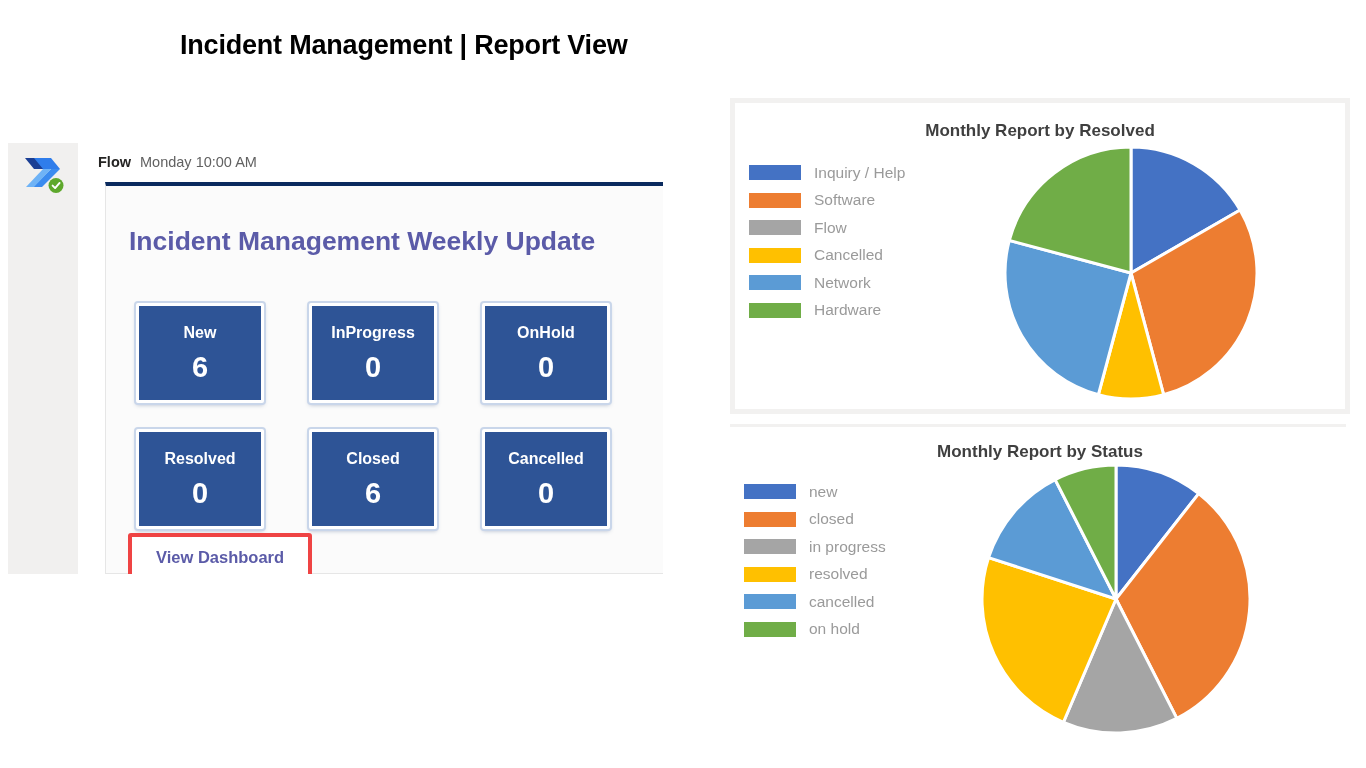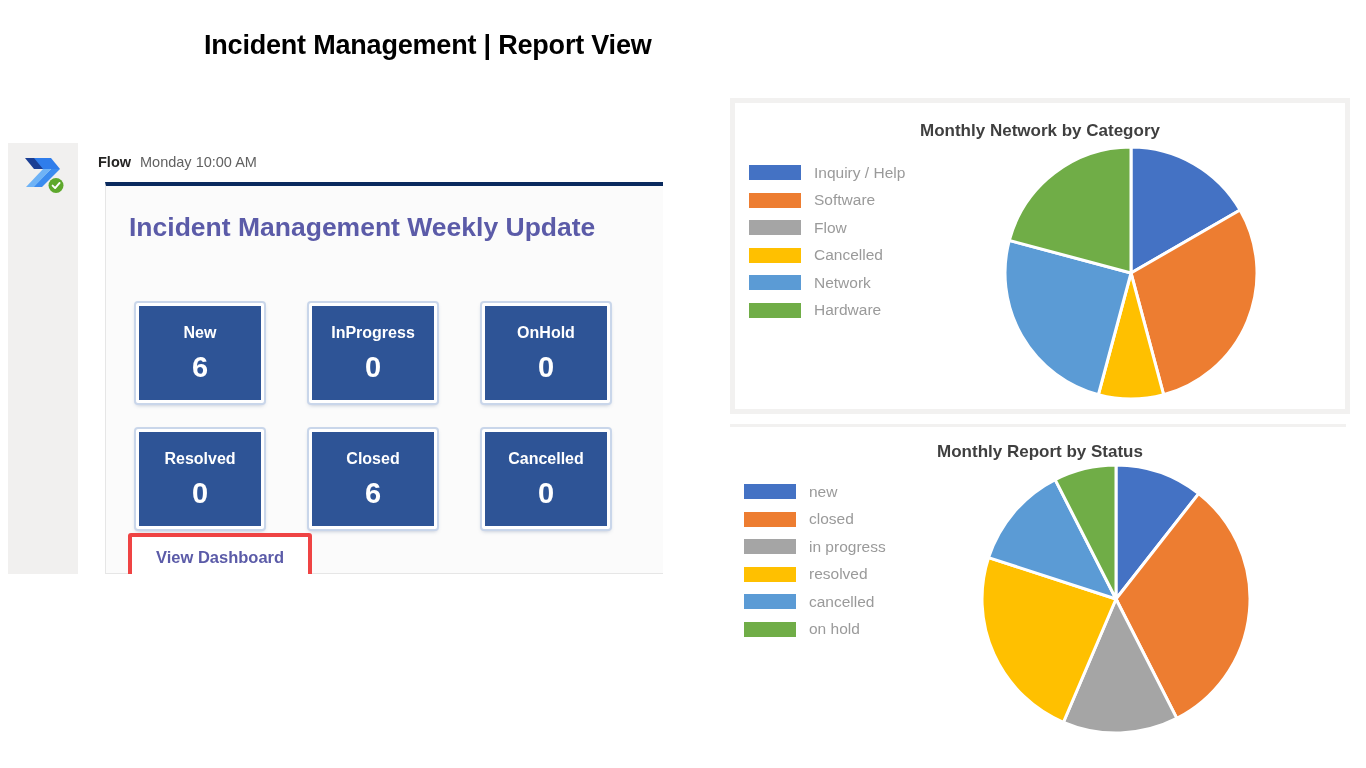--- a/index.html
+++ b/index.html
@@ -13,21 +13,21 @@
     height: 768px;
     position: relative;
     overflow: hidden;
     font-family: "Liberation Sans", sans-serif;
     color: #222222;
   }
 
   
   #page-title {
     position: absolute;
-    left: 204px;
+    left: 180px;
     top: 30px;
     font-size: 27px;
     font-weight: bold;
     letter-spacing: -0.2px;
     color: #000000;
     white-space: nowrap;
   }
 
   
   #flow-card-region {
@@ -84,21 +84,21 @@
     width: 562px;
     height: 392px;
     background: #FBFBFB;
     border: 1px solid #E6E6E6;
     border-top: 4px solid #0A2A5E;
     box-sizing: border-box;
   }
   #card-heading {
     position: absolute;
     left: 23px;
-    top: 26px;
+    top: 40px;
     font-size: 26.5px;
     font-weight: bold;
     color: #5B5BA8;
     white-space: nowrap;
   }
 
   
   #tile-grid {
     position: absolute;
     left: 30px;
@@ -294,21 +294,21 @@
 
       <div id="card-actions">
         <span id="view-dashboard-button">View Dashboard</span>
       </div>
 
     </div>
   </div>
 </div>
 
 <div id="chart-panel-category" class="chart-panel">
-  <div class="chart-title">Monthly Network by Category</div>
+  <div class="chart-title">Monthly Report by Resolved</div>
   <div class="chart-legend" id="legend-category">
       <div class="legend-item">
         <span class="legend-swatch" style="background: rgb(68, 114, 196);"></span>
         <span class="legend-text">Inquiry / Help</span>
       </div>
       <div class="legend-item">
         <span class="legend-swatch" style="background: rgb(237, 125, 49);"></span>
         <span class="legend-text">Software</span>
       </div>
       <div class="legend-item">

